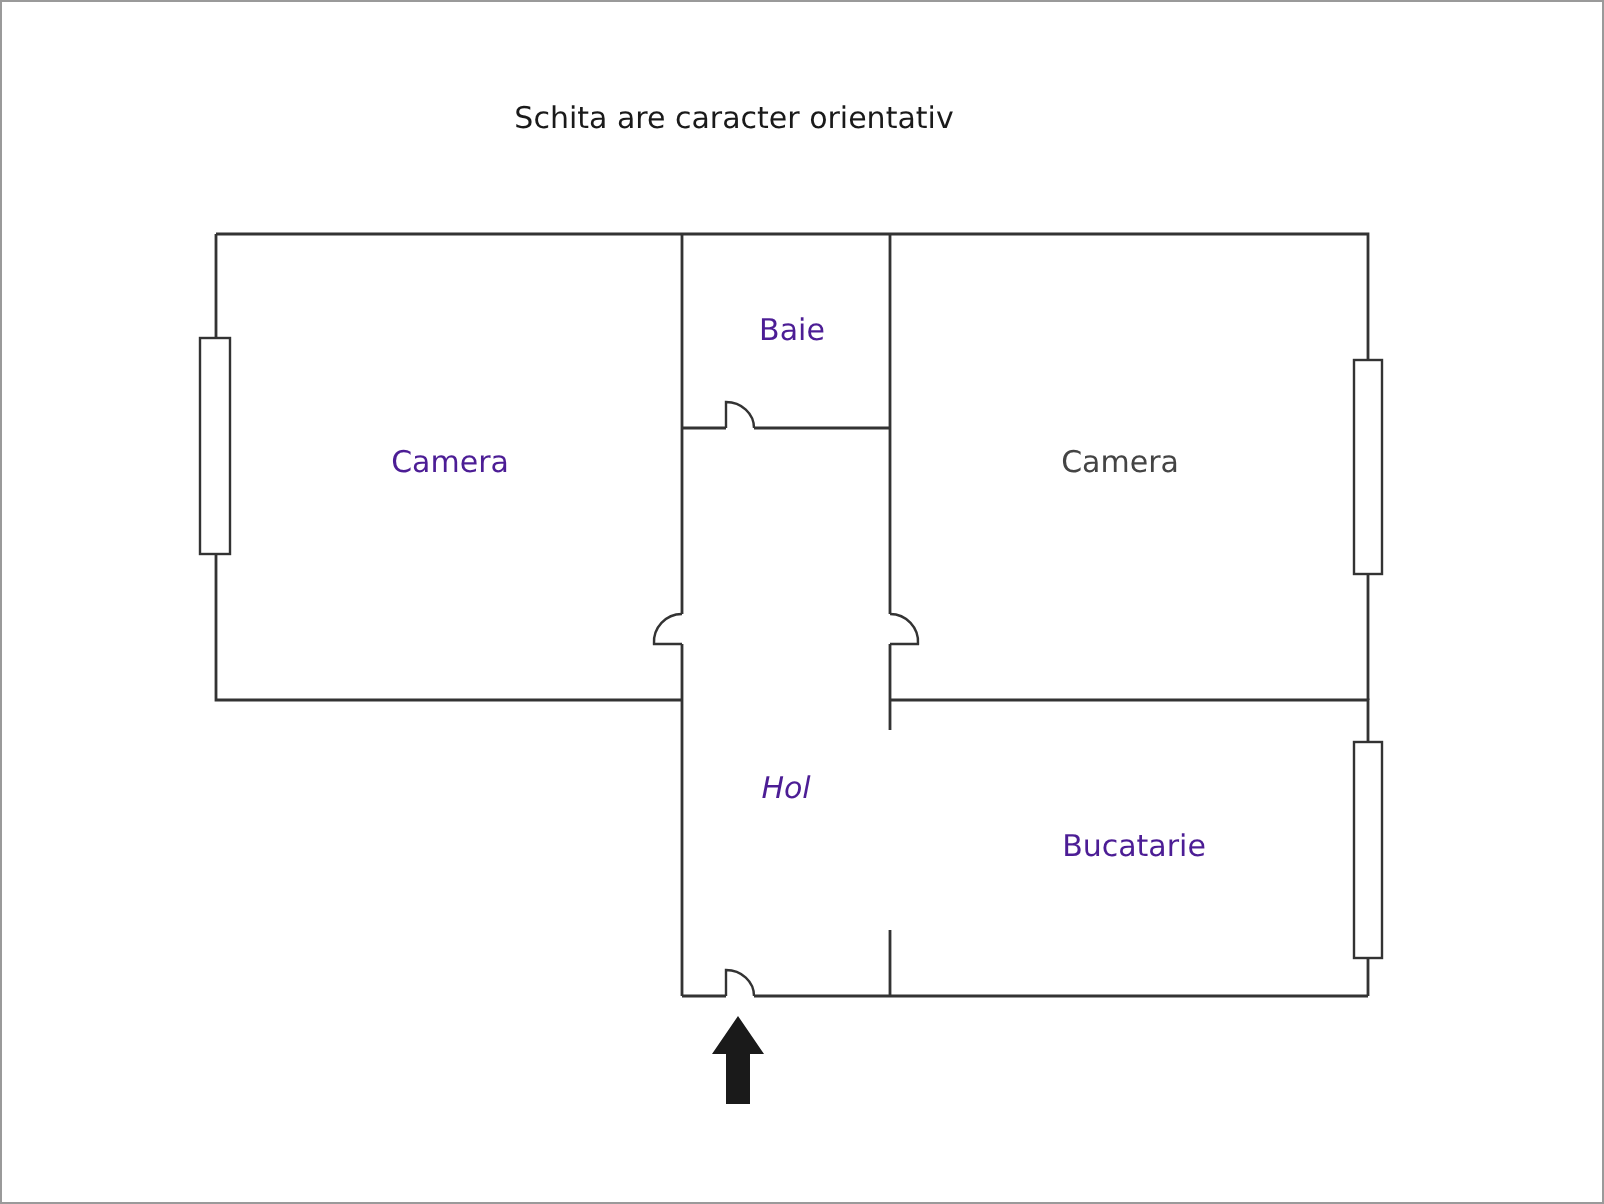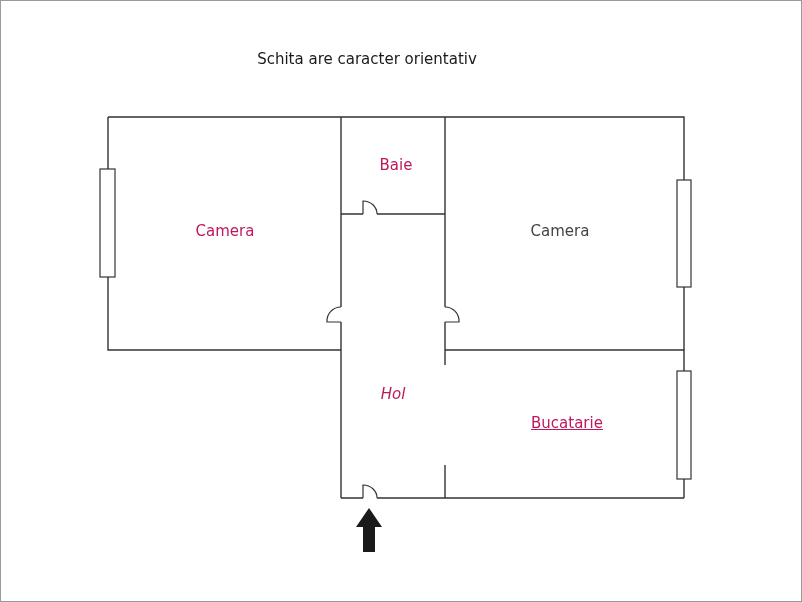--- a/index.html
+++ b/index.html
@@ -1,20 +1,20 @@
 <!DOCTYPE html>
 <html><head>
   <meta charset="utf-8">
   <style>
     html, body { margin: 0; padding: 0; background: #ffffff; }
     body { width: 802px; height: 602px; position: relative; overflow: hidden; font-family: "DejaVu Sans", sans-serif; }
     .frame { position: absolute; left: 0; top: 0; width: 800px; height: 600px; border: 1px solid #9a9a9a; }
     .title { position: absolute; left: 0; width: 734px; top: 50px; text-align: center; font-size: 15px; color: #1a1a1a; }
     svg.plan { position: absolute; left: 0; top: 0; }
-    .lbl { position: absolute; font-size: 15px; color: #be185d; transform: translate(-50%, -50%); white-space: nowrap; }
+    .lbl { position: absolute; font-size: 15px; color: #4c1d95; transform: translate(-50%, -50%); white-space: nowrap; }
     .lbl.light { color: #444; }
   </style>
 </head>
 <body>
 
 <div class="frame"></div>
 
 <div class="title">Schita are caracter orientativ</div>
 
 <svg class="plan" width="802" height="602" viewBox="0 0 802 602">
@@ -48,13 +48,13 @@
     <rect x="677" y="371" width="14" height="108"></rect>
   </g>
 
   <path d="M369 508 L382 527 L375 527 L375 552 L363 552 L363 527 L356 527 Z" fill="#1a1a1a"></path>
 </svg>
 
 <div class="lbl" style="left:225px; top:231px;">Camera</div>
 <div class="lbl" style="left:396px; top:165px;">Baie</div>
 <div class="lbl light" style="left:560px; top:231px;">Camera</div>
 <div class="lbl" style="left:393px; top:394px;font-style:italic;">Hol</div>
-<div class="lbl" style="left:567px; top:423px;text-decoration:underline;">Bucatarie</div>
+<div class="lbl" style="left:567px; top:423px;">Bucatarie</div>
 
 </body></html>

